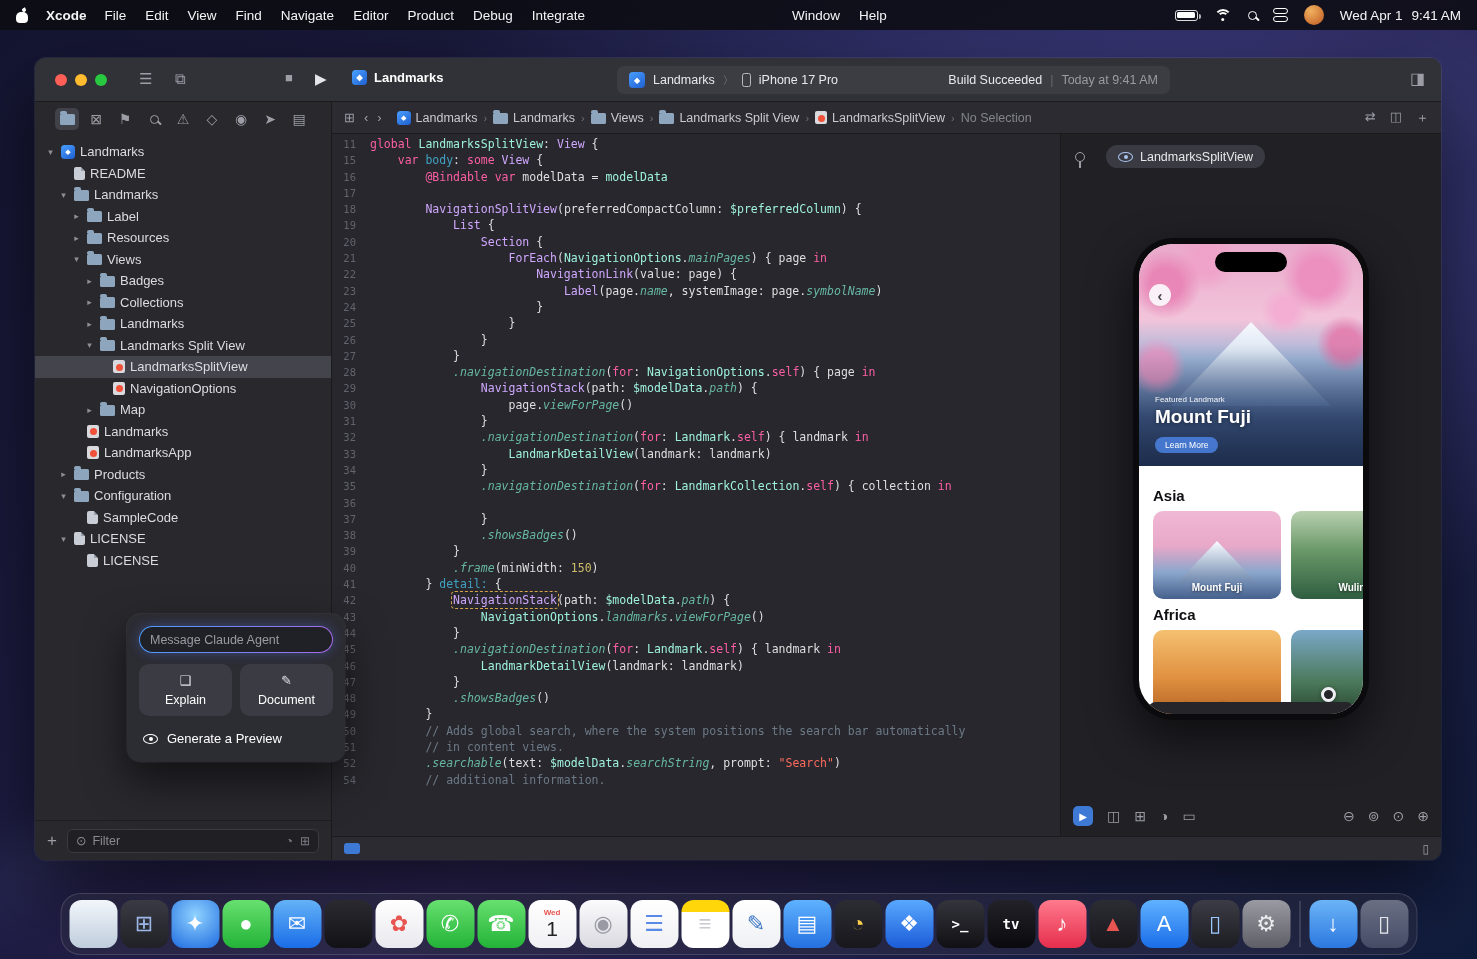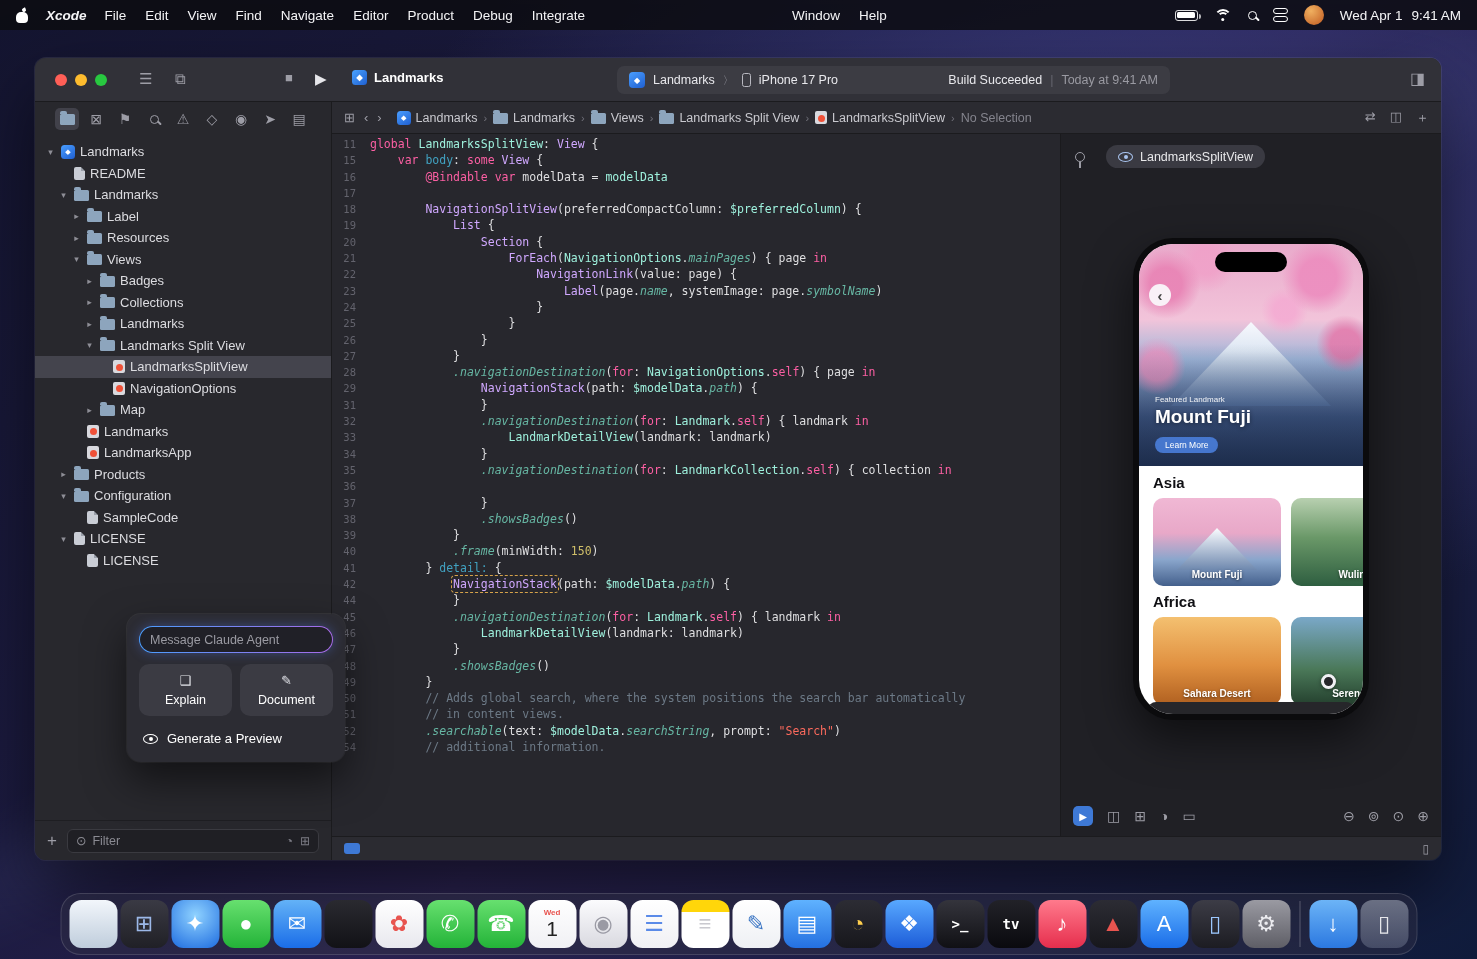--- a/index.html
+++ b/index.html
@@ -20,21 +20,21 @@
 
   
   #menubar { position:absolute; top:0; left:0; right:0; height:30px;
     background:rgba(12,12,16,.85); display:flex; align-items:center; padding:0 16px;
     font-size:13.5px; color:#f4f4f6; z-index:60; gap:18px; }
   .apple { width:12px; height:15px; position:relative; flex:0 0 auto; }
   .apple::before { content:''; position:absolute; bottom:0; left:0; width:12px; height:11px;
     background:#fff; border-radius:5px 5px 4px 4px; }
   .apple::after { content:''; position:absolute; top:0; left:6px; width:4px; height:4px;
     background:#fff; border-radius:60% 0 60% 60%; transform:rotate(-25deg); }
-  .app-name { font-weight:bold;font-style:italic; }
+  .app-name { font-weight:bold; }
   #menu-items { display:flex; gap:19px; }
   .menu-item { white-space:nowrap; }
   .menu-item.menu-gap { margin-left:188px; }
   #mb-right { margin-left:auto; display:flex; align-items:center; gap:16px; }
   .battery { width:23px; height:11px; border:1px solid rgba(255,255,255,.85); border-radius:3px; position:relative; }
   .battery::before { content:''; position:absolute; inset:1.5px; background:#fff; border-radius:1.5px; }
   .battery::after { content:''; position:absolute; right:-4px; top:3px; width:2px; height:5px;
     background:rgba(255,255,255,.7); border-radius:0 2px 2px 0; }
   .wifi { width:18px; height:13px; position:relative; }
   .wifi i { position:absolute; left:50%; transform:translateX(-50%); border:2px solid transparent;
@@ -185,21 +185,21 @@
   .hero-shade { position:absolute; inset:0;
     background:linear-gradient(180deg, rgba(0,0,0,0) 45%, rgba(18,28,58,.6) 100%); }
   .back-btn { position:absolute; top:40px; left:10px; width:22px; height:22px; border-radius:50%;
     background:rgba(250,250,252,.92); color:#444; display:flex; align-items:center; justify-content:center;
     font-size:15px; z-index:8; font-weight:bold; }
   .hero-text { position:absolute; left:16px; bottom:13px; color:#fff; z-index:5; }
   .feat-tag { font-size:8px; opacity:.92; }
   .feat-title { font-size:19px; font-weight:bold; margin:2px 0 6px; text-shadow:0 1px 4px rgba(0,0,0,.45); }
   .learn-more { display:inline-block; background:rgba(72,122,212,.95); border-radius:9px;
     padding:3px 10px; font-size:8.5px; color:#fff; }
-  .plist { padding:1px 0 0 14px; }
+  .plist { padding:14px 0 0 14px; }
   .psec-title { font-size:15px; font-weight:bold; color:#101014; margin:7px 0 7px; }
   .pcards { display:flex; gap:10px; overflow:hidden; }
   .pcard { flex:0 0 auto; width:128px; height:88px; border-radius:10px; position:relative; overflow:hidden; }
   .pcard-label { position:absolute; bottom:6px; width:100%; text-align:center; color:#fff; font-size:10px;
     font-weight:bold; text-shadow:0 1px 3px rgba(0,0,0,.55); }
   .fuji-card { background:linear-gradient(180deg,#f0b8d4 0%,#e8a8c8 40%,#8aa6cc 70%,#44608c 100%); }
   .fuji-card::before { content:''; position:absolute; left:50%; top:30px; transform:translateX(-50%);
     width:80px; height:42px; background:linear-gradient(180deg,#fafcff,#6e88ae);
     clip-path:polygon(50% 0,100% 100%,0 100%); }
   .cliffs-card { background:linear-gradient(180deg,#b8d0b0 0%,#6a9868 45%,#2e5e40 100%); }
@@ -514,32 +514,34 @@
             <div class="code-line"><span class="lnum">20</span><span class="lcode"><span>                </span><span class="tok-type">Section</span><span class="tok-pl"> {</span></span></div>
             <div class="code-line"><span class="lnum">21</span><span class="lcode"><span>                    </span><span class="tok-type">ForEach</span><span class="tok-pl">(</span><span class="tok-proj">NavigationOptions</span><span class="tok-pl">.</span><span class="tok-fn">mainPages</span><span class="tok-pl">) { page </span><span class="tok-kw">in</span></span></div>
             <div class="code-line"><span class="lnum">22</span><span class="lcode"><span>                        </span><span class="tok-type">NavigationLink</span><span class="tok-pl">(value: page) {</span></span></div>
             <div class="code-line"><span class="lnum">23</span><span class="lcode"><span>                            </span><span class="tok-type">Label</span><span class="tok-pl">(page.</span><span class="tok-fn">name</span><span class="tok-pl">, systemImage: page.</span><span class="tok-fn">symbolName</span><span class="tok-pl">)</span></span></div>
             <div class="code-line"><span class="lnum">24</span><span class="lcode"><span>                        </span><span class="tok-pl">}</span></span></div>
             <div class="code-line"><span class="lnum">25</span><span class="lcode"><span>                    </span><span class="tok-pl">}</span></span></div>
             <div class="code-line"><span class="lnum">26</span><span class="lcode"><span>                </span><span class="tok-pl">}</span></span></div>
             <div class="code-line"><span class="lnum">27</span><span class="lcode"><span>            </span><span class="tok-pl">}</span></span></div>
             <div class="code-line"><span class="lnum">28</span><span class="lcode"><span>            </span><span class="tok-fn">.navigationDestination</span><span class="tok-pl">(</span><span class="tok-kw">for</span><span class="tok-pl">: </span><span class="tok-proj">NavigationOptions</span><span class="tok-pl">.</span><span class="tok-kw">self</span><span class="tok-pl">) { page </span><span class="tok-kw">in</span></span></div>
             <div class="code-line"><span class="lnum">29</span><span class="lcode"><span>                </span><span class="tok-type">NavigationStack</span><span class="tok-pl">(path: </span><span class="tok-proj">$modelData</span><span class="tok-pl">.</span><span class="tok-fn">path</span><span class="tok-pl">) {</span></span></div>
+            <div class="code-line"><span class="lnum">30</span><span class="lcode"><span>                    </span><span class="tok-pl">page.</span><span class="tok-fn">viewForPage</span><span class="tok-pl">()</span></span></div>
             <div class="code-line"><span class="lnum">31</span><span class="lcode"><span>                </span><span class="tok-pl">}</span></span></div>
             <div class="code-line"><span class="lnum">32</span><span class="lcode"><span>                </span><span class="tok-fn">.navigationDestination</span><span class="tok-pl">(</span><span class="tok-kw">for</span><span class="tok-pl">: </span><span class="tok-proj">Landmark</span><span class="tok-pl">.</span><span class="tok-kw">self</span><span class="tok-pl">) { landmark </span><span class="tok-kw">in</span></span></div>
             <div class="code-line"><span class="lnum">33</span><span class="lcode"><span>                    </span><span class="tok-proj">LandmarkDetailView</span><span class="tok-pl">(landmark: landmark)</span></span></div>
             <div class="code-line"><span class="lnum">34</span><span class="lcode"><span>                </span><span class="tok-pl">}</span></span></div>
             <div class="code-line"><span class="lnum">35</span><span class="lcode"><span>                </span><span class="tok-fn">.navigationDestination</span><span class="tok-pl">(</span><span class="tok-kw">for</span><span class="tok-pl">: </span><span class="tok-proj">LandmarkCollection</span><span class="tok-pl">.</span><span class="tok-kw">self</span><span class="tok-pl">) { collection </span><span class="tok-kw">in</span></span></div>
             <div class="code-line"><span class="lnum">36</span></div>
             <div class="code-line"><span class="lnum">37</span><span class="lcode"><span>                </span><span class="tok-pl">}</span></span></div>
             <div class="code-line"><span class="lnum">38</span><span class="lcode"><span>                </span><span class="tok-fn">.showsBadges</span><span class="tok-pl">()</span></span></div>
             <div class="code-line"><span class="lnum">39</span><span class="lcode"><span>            </span><span class="tok-pl">}</span></span></div>
             <div class="code-line"><span class="lnum">40</span><span class="lcode"><span>            </span><span class="tok-fn">.frame</span><span class="tok-pl">(minWidth: </span><span class="tok-num">150</span><span class="tok-pl">)</span></span></div>
             <div class="code-line"><span class="lnum">41</span><span class="lcode"><span>        </span><span class="tok-pl">} </span><span class="tok-decl">detail:</span><span class="tok-pl"> {</span></span></div>
             <div class="code-line"><span class="lnum">42</span><span class="lcode"><span>            </span><span class="tok-typeHl">NavigationStack</span><span class="tok-pl">(path: </span><span class="tok-proj">$modelData</span><span class="tok-pl">.</span><span class="tok-fn">path</span><span class="tok-pl">) {</span></span></div>
+            <div class="code-line"><span class="lnum">43</span><span class="lcode"><span>                </span><span class="tok-proj">NavigationOptions</span><span class="tok-pl">.</span><span class="tok-fn">landmarks</span><span class="tok-pl">.</span><span class="tok-fn">viewForPage</span><span class="tok-pl">()</span></span></div>
             <div class="code-line"><span class="lnum">44</span><span class="lcode"><span>            </span><span class="tok-pl">}</span></span></div>
             <div class="code-line"><span class="lnum">45</span><span class="lcode"><span>            </span><span class="tok-fn">.navigationDestination</span><span class="tok-pl">(</span><span class="tok-kw">for</span><span class="tok-pl">: </span><span class="tok-proj">Landmark</span><span class="tok-pl">.</span><span class="tok-kw">self</span><span class="tok-pl">) { landmark </span><span class="tok-kw">in</span></span></div>
             <div class="code-line"><span class="lnum">46</span><span class="lcode"><span>                </span><span class="tok-proj">LandmarkDetailView</span><span class="tok-pl">(landmark: landmark)</span></span></div>
             <div class="code-line"><span class="lnum">47</span><span class="lcode"><span>            </span><span class="tok-pl">}</span></span></div>
             <div class="code-line"><span class="lnum">48</span><span class="lcode"><span>            </span><span class="tok-fn">.showsBadges</span><span class="tok-pl">()</span></span></div>
             <div class="code-line"><span class="lnum">49</span><span class="lcode"><span>        </span><span class="tok-pl">}</span></span></div>
             <div class="code-line"><span class="lnum">50</span><span class="lcode"><span>        </span><span class="tok-cmt">// Adds global search, where the system positions the search bar automatically</span></span></div>
             <div class="code-line"><span class="lnum">51</span><span class="lcode"><span>        </span><span class="tok-cmt">// in content views.</span></span></div>
             <div class="code-line"><span class="lnum">52</span><span class="lcode"><span>        </span><span class="tok-fn">.searchable</span><span class="tok-pl">(text: </span><span class="tok-proj">$modelData</span><span class="tok-pl">.</span><span class="tok-fn">searchString</span><span class="tok-pl">, prompt: </span><span class="tok-str">"Search"</span><span class="tok-pl">)</span></span></div>
             <div class="code-line"><span class="lnum">54</span><span class="lcode"><span>        </span><span class="tok-cmt">// additional information.</span></span></div>

